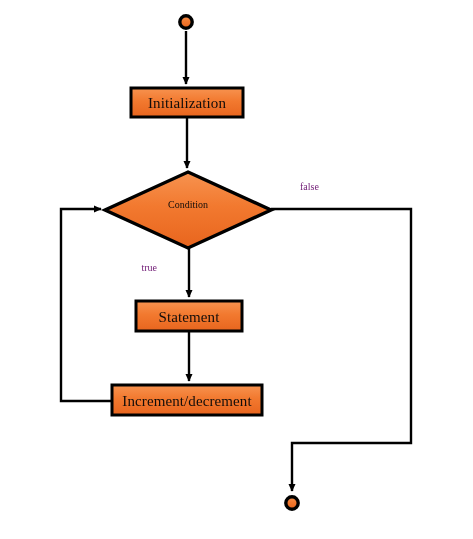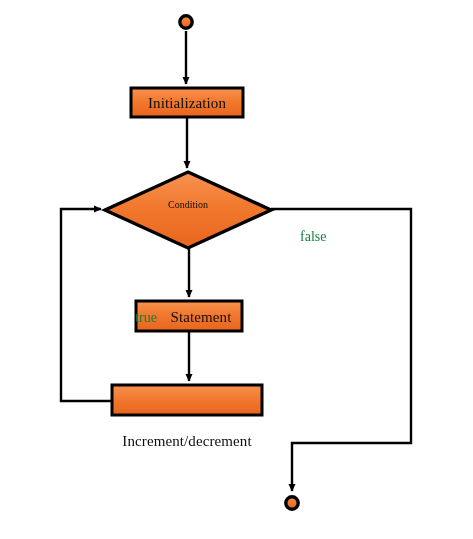--- a/index.html
+++ b/index.html
@@ -30,23 +30,22 @@
     pointer-events: none;
   }
   .box-label {
     font-size: 15px;
     letter-spacing: 0.1px;
   }
   .diamond-label {
     font-size: 10px;
   }
   .edge-label {
-    font-size: 14px;
-    color: #15803d;
-    margin-top: 48px;
+    font-size: 10px;
+    color: #701a75;
   }
 </style>
 </head>
 <body>
 
 <svg id="flowchart-canvas" viewBox="0 0 473 539" xmlns="http://www.w3.org/2000/svg">
   <defs>
     <linearGradient id="shapeFill" x1="0" y1="0" x2="0" y2="1">
       <stop offset="0%" stop-color="#F79350"></stop>
       <stop offset="45%" stop-color="#F2792F"></stop>
@@ -82,19 +81,19 @@
 
   <rect x="112" y="385" width="150" height="30" fill="url(#shapeFill)" stroke="#000000" stroke-width="3"></rect>
 
   <circle cx="292" cy="503" r="6.2" fill="url(#shapeFill)" stroke="#000000" stroke-width="3.4"></circle>
 </svg>
 
 <div class="node-label box-label" style="left:131px; top:95px; width:112px;">Initialization</div>
 
 <div class="node-label diamond-label" style="left:138px; top:199px; width:100px;">Condition</div>
 
-<div class="node-label box-label" style="left:136px; top:309px; width:106px;padding-left:12px;">Statement</div>
+<div class="node-label box-label" style="left:136px; top:309px; width:106px;">Statement</div>
 
-<div class="node-label box-label" style="left:112px; top:393px; width:150px;margin-top:40px;">Increment/decrement</div>
+<div class="node-label box-label" style="left:112px; top:393px; width:150px;">Increment/decrement</div>
 
 <div class="node-label edge-label" style="left:300px; top:181px; width:60px; text-align:left;">false</div>
 
 <div class="node-label edge-label" style="left:97px; top:262px; width:60px; text-align:right;">true</div>
 
 </body></html>

